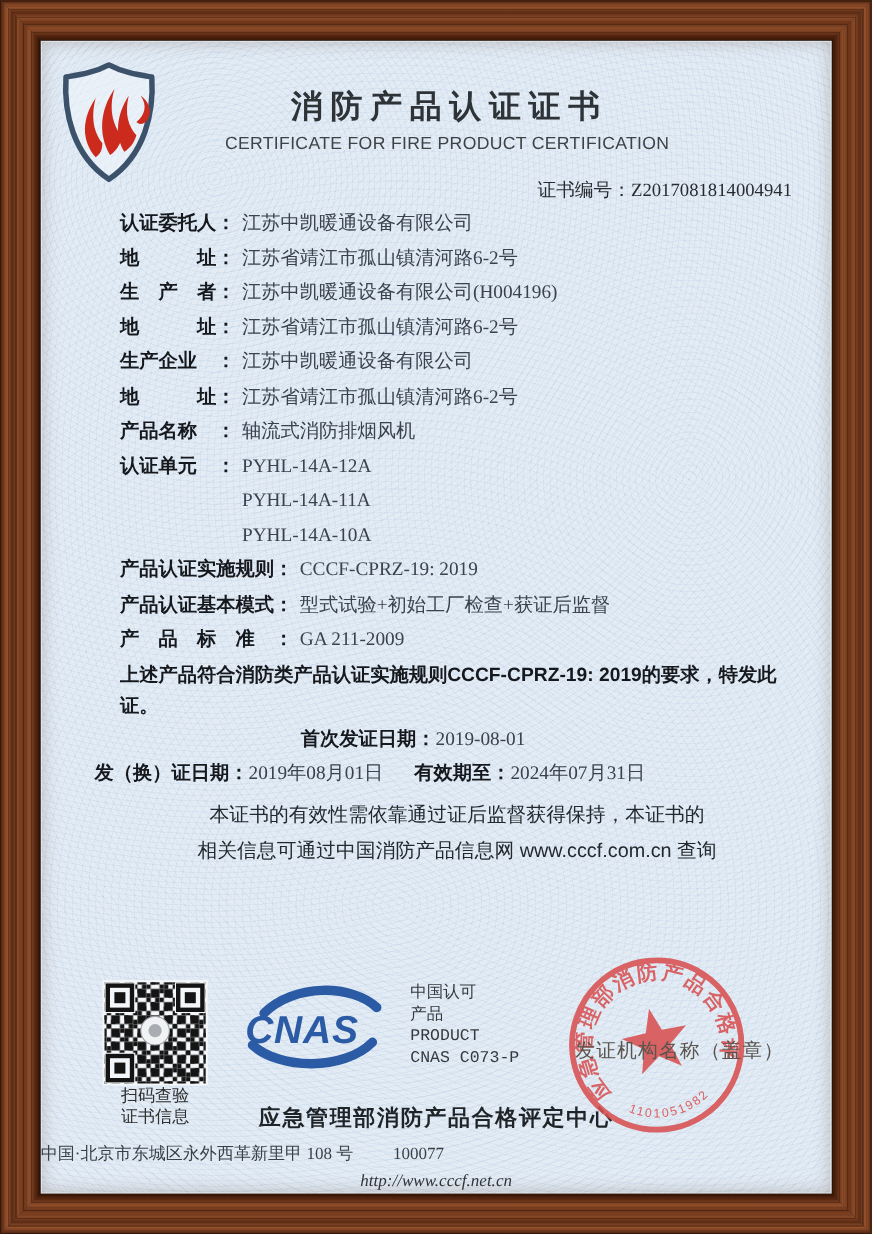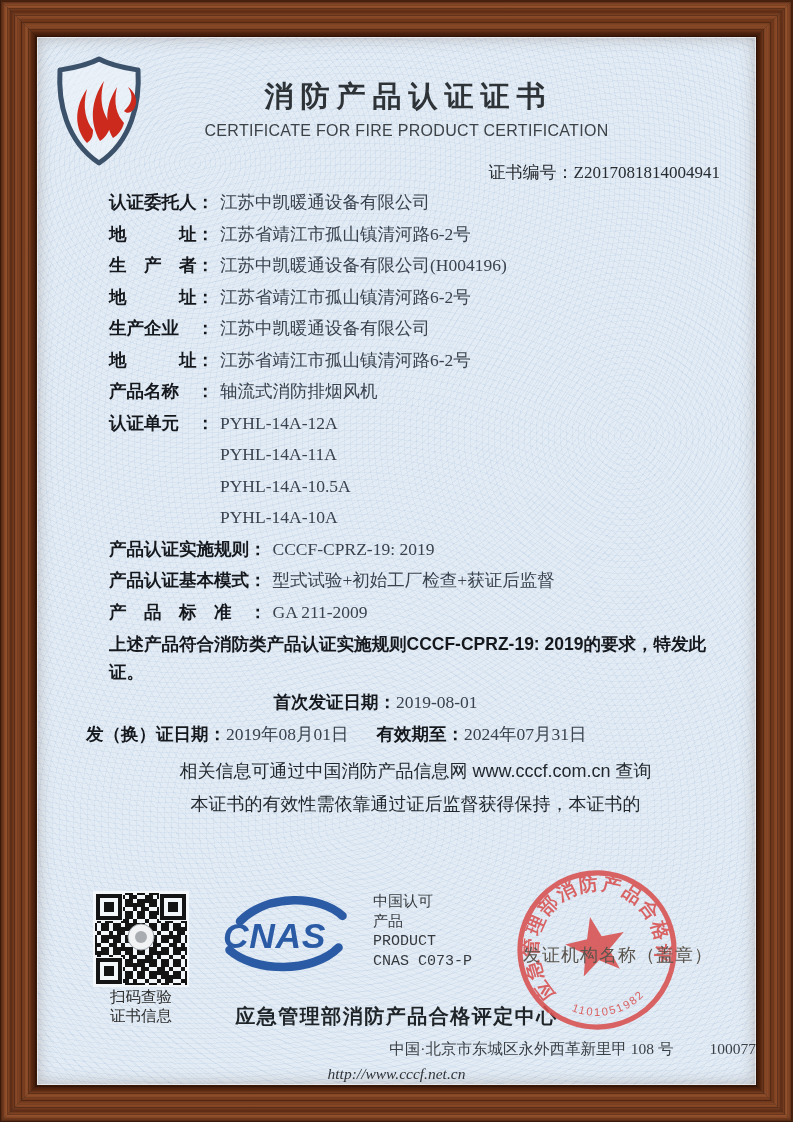--- a/index.html
+++ b/index.html
@@ -59,21 +59,21 @@
   .qr{position:absolute;left:56px;top:854px;width:96px;height:96px;}
   .qr-cap{position:absolute;left:36px;top:950px;width:136px;text-align:center;
     font-size:15.5px;line-height:19px;color:#2e2e2e;}
   .cnas-logo{position:absolute;left:183px;top:850px;width:132px;height:92px;}
   .cnas-lines{position:absolute;left:336px;top:856px;font-size:15px;line-height:19.5px;color:#35393d;font-family:Liberation Mono, monospace;}
   .stamp{position:absolute;left:474px;top:827px;width:172px;height:172px;z-index:2;}
   .stamp-overlay{position:absolute;left:446px;top:906px;width:270px;text-align:center;z-index:2;
     font-size:18px;letter-spacing:1px;color:#5a544d;}
   .org{position:absolute;left:0;right:0;top:966px;text-align:center;
     font-size:20px;font-weight:700;letter-spacing:1.5px;color:#1f2428;}
-  .addr{position:absolute;left:0;right:0;top:1002px;text-align:right;
+  .addr{position:absolute;left:0;right:0;top:1002px;text-align:left;
     font-size:15.5px;color:#3a3f45;font-family:"Liberation Serif","DejaVu Serif",serif;}
   .addr .post{margin-left:36px;}
   .url{position:absolute;left:0;right:0;top:1028px;text-align:center;
     font-size:15.5px;color:#2f3338;font-family:"Liberation Serif","DejaVu Serif",serif;font-style:italic;}
 </style>
 </head>
 <body>
 
 <div class="scene">
   <div class="fside f-top"></div>
@@ -97,31 +97,30 @@
     <div class="body">
       <div class="row"><span class="lbl">认证委托人</span><span class="colon">：</span><span class="val">江苏中凯暖通设备有限公司</span></div>
       <div class="row"><span class="lbl">地　　　址</span><span class="colon">：</span><span class="val">江苏省靖江市孤山镇清河路6-2号</span></div>
       <div class="row"><span class="lbl">生　产　者</span><span class="colon">：</span><span class="val">江苏中凯暖通设备有限公司(H004196)</span></div>
       <div class="row"><span class="lbl">地　　　址</span><span class="colon">：</span><span class="val">江苏省靖江市孤山镇清河路6-2号</span></div>
       <div class="row"><span class="lbl">生产企业　</span><span class="colon">：</span><span class="val">江苏中凯暖通设备有限公司</span></div>
       <div class="row"><span class="lbl">地　　　址</span><span class="colon">：</span><span class="val">江苏省靖江市孤山镇清河路6-2号</span></div>
       <div class="row"><span class="lbl">产品名称　</span><span class="colon">：</span><span class="val">轴流式消防排烟风机</span></div>
       <div class="row"><span class="lbl">认证单元　</span><span class="colon">：</span><span class="val">PYHL-14A-12A</span></div>
       <div class="row row-cont"><span class="val">PYHL-14A-11A</span></div>
-      <div class="row row-cont"><span class="val">PYHL-14A-10.5A</span></div>
       <div class="row row-cont"><span class="val">PYHL-14A-10A</span></div>
       <div class="row"><span class="lbl">产品认证实施规则</span><span class="colon">：</span><span class="val">CCCF-CPRZ-19: 2019</span></div>
       <div class="row"><span class="lbl">产品认证基本模式</span><span class="colon">：</span><span class="val">型式试验+初始工厂检查+获证后监督</span></div>
       <div class="row"><span class="lbl">产　品　标　准　</span><span class="colon">：</span><span class="val">GA 211-2009</span></div>
       <div class="statement">上述产品符合消防类产品认证实施规则CCCF-CPRZ-19: 2019的要求，特发此证。</div>
       <div class="row first-issue"><span class="lbl">首次发证日期：</span><span class="val">2019-08-01</span></div>
       <div class="row issue-row"><span class="lbl">发（换）证日期：</span><span class="val">2019年08月01日</span><span class="gap"></span><span class="lbl">有效期至：</span><span class="val">2024年07月31日</span></div>
       <div class="notice">
+        <div>本证书的有效性需依靠通过证后监督获得保持，本证书的</div>
         <div>相关信息可通过中国消防产品信息网 www.cccf.com.cn 查询</div>
-        <div>本证书的有效性需依靠通过证后监督获得保持，本证书的</div>
       </div>
     </div>
 
     <svg class="qr" viewBox="0 0 96 96">
       <defs>
         <pattern id="q1" width="12" height="12" patternUnits="userSpaceOnUse">
           <rect x="0" y="0" width="4" height="4" fill="#141414"></rect>
             <rect x="8" y="0" width="4" height="4" fill="#141414"></rect>
           <rect x="4" y="4" width="4" height="4" fill="#141414"></rect>
             <rect x="0" y="8" width="4" height="4" fill="#141414"></rect>

